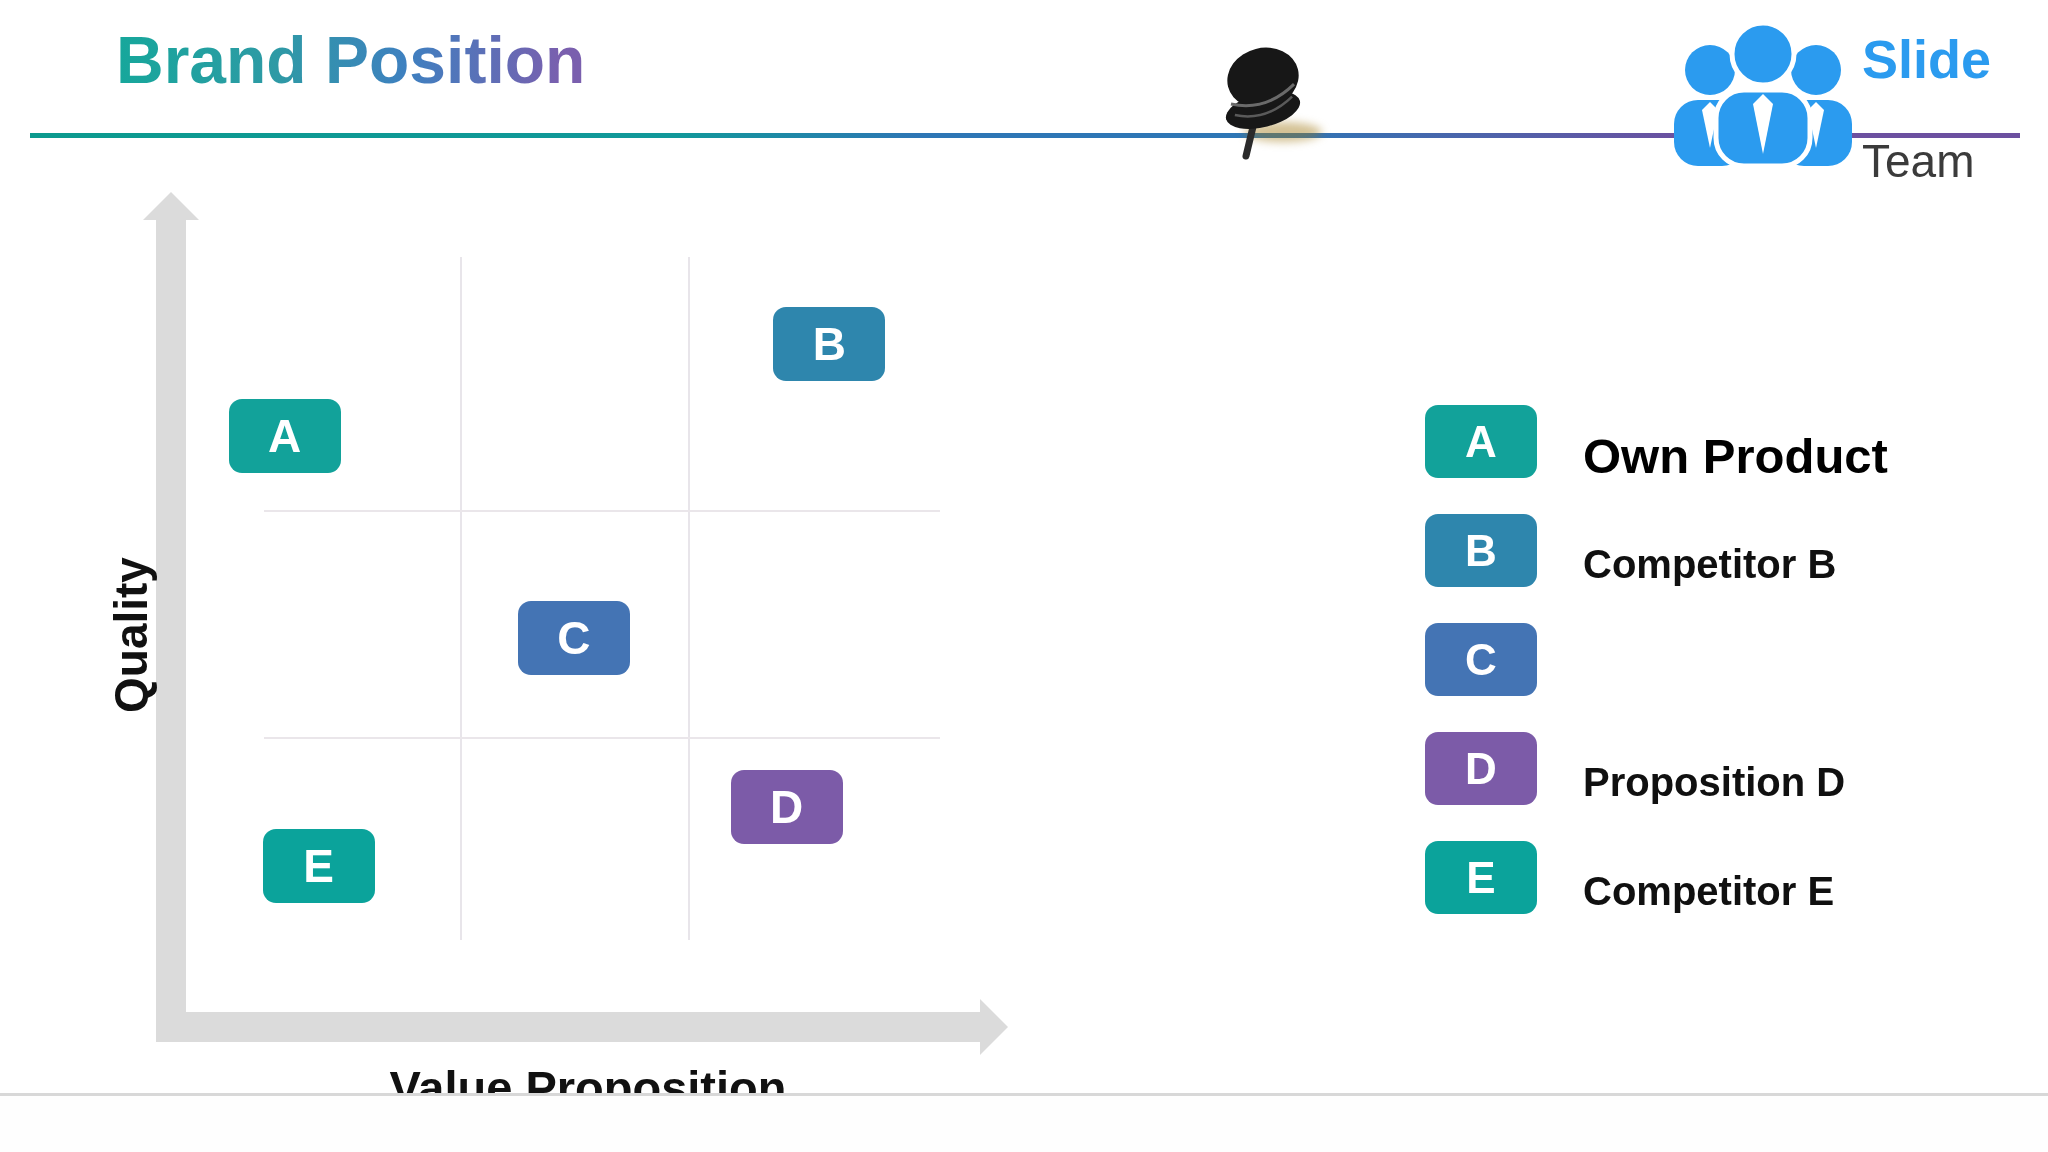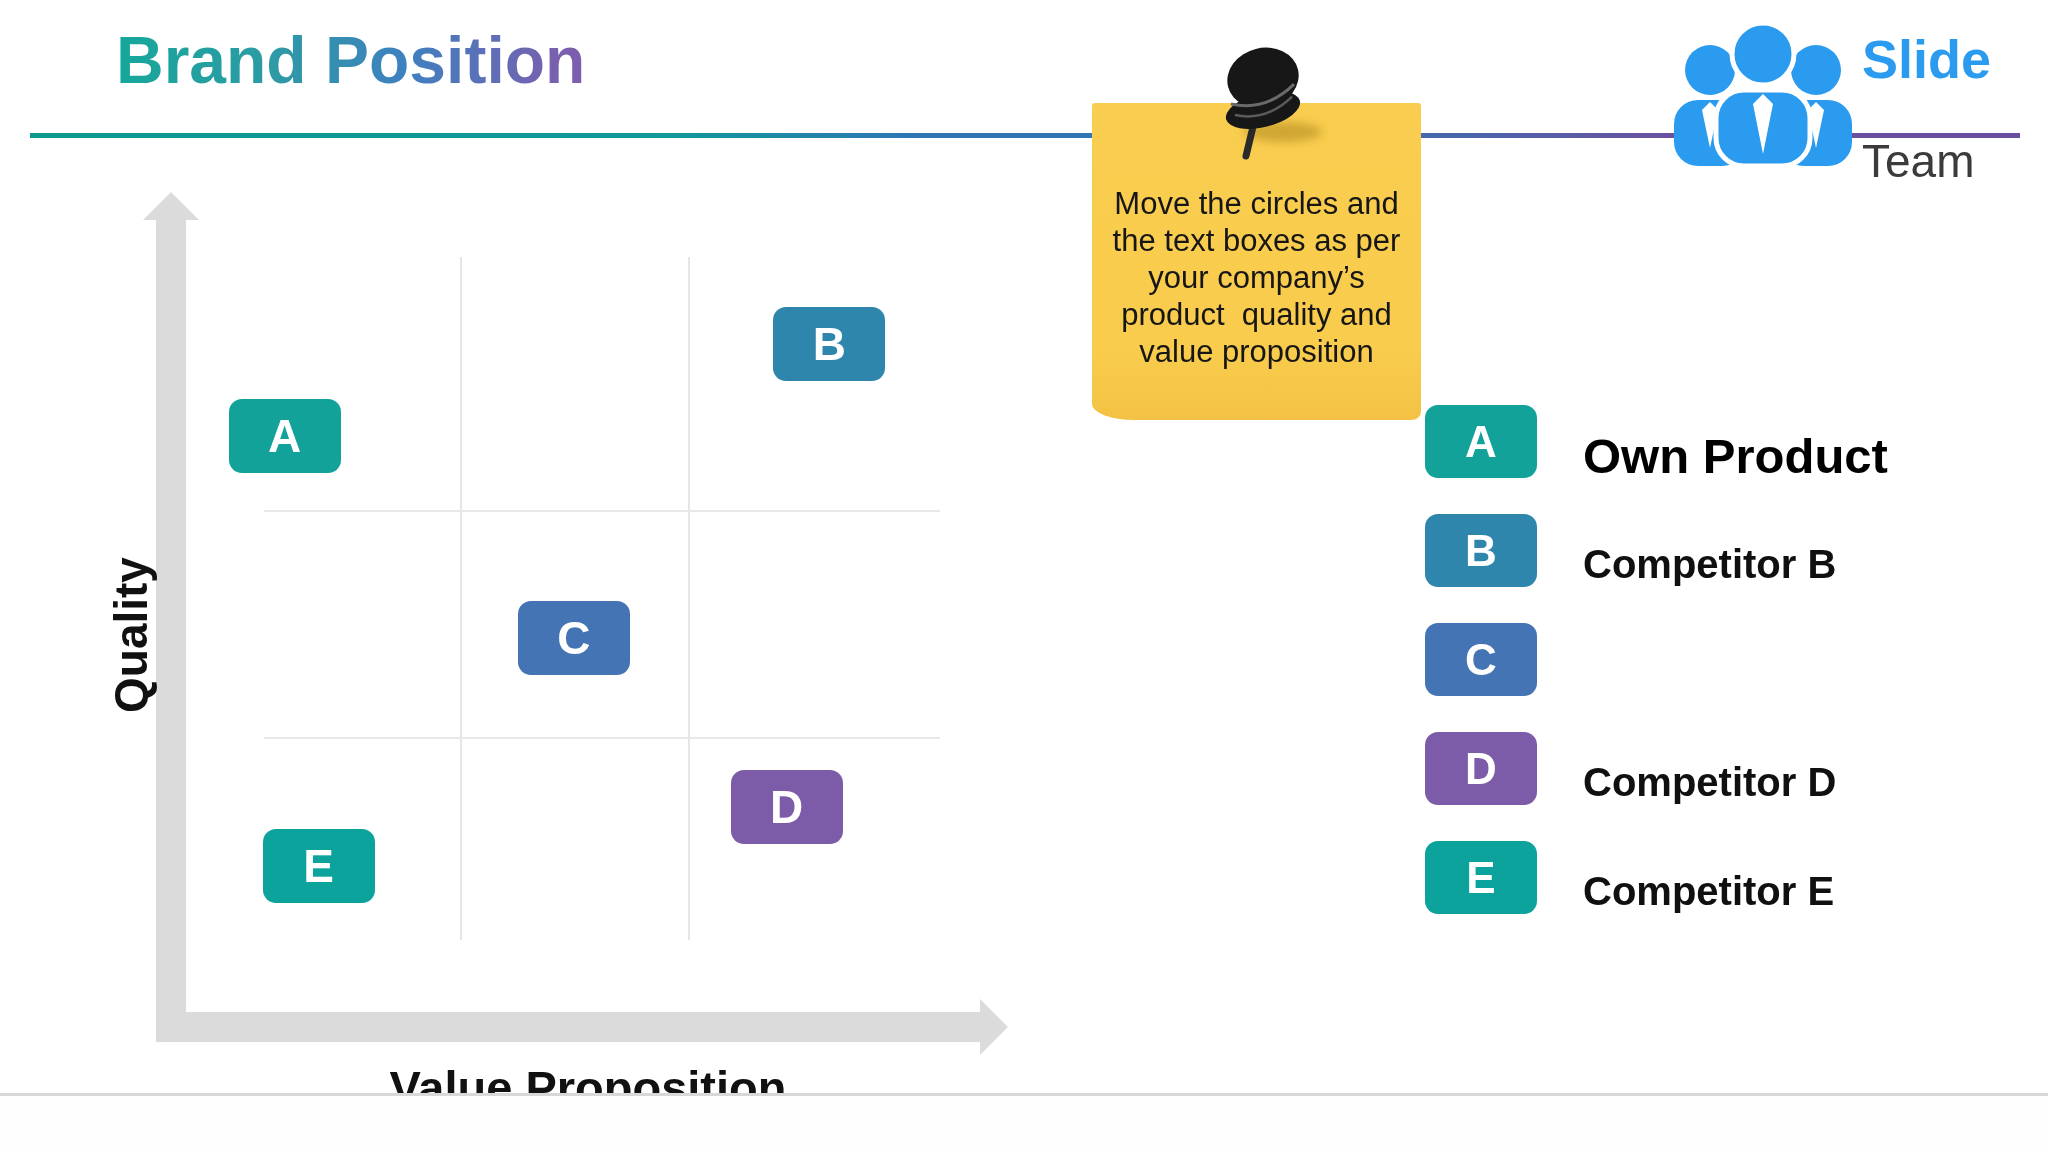--- a/index.html
+++ b/index.html
@@ -132,29 +132,20 @@
     <div class="xlabel">Value Proposition</div>
 
     <div class="plot" id="plot">
         <div class="chart-box" style="left: 15%; top: 29%; background: rgb(18, 162, 154);">A</div>
         <div class="chart-box" style="left: 79%; top: 18%; background: rgb(46, 134, 173);">B</div>
         <div class="chart-box" style="left: 49%; top: 53%; background: rgb(68, 116, 180);">C</div>
         <div class="chart-box" style="left: 74%; top: 73%; background: rgb(124, 91, 168);">D</div>
         <div class="chart-box" style="left: 19%; top: 80%; background: rgb(11, 163, 155);">E</div>
       </div>
 
-    <div class="note">
-      <div class="note-text" id="note-text">
-          <div>Move the circles and</div>
-          <div>the text boxes as per</div>
-          <div>your company’s</div>
-          <div>product  quality and</div>
-          <div>value proposition</div>
-        </div>
-    </div>
     <div class="pin-shadow"></div>
     <svg class="pin" width="110" height="136" viewBox="0 0 110 136">
       <path d="M52 72 L40 122" stroke="#2A2A2A" stroke-width="7" stroke-linecap="round"></path>
       <ellipse cx="57" cy="76" rx="38" ry="17" fill="#171717" transform="rotate(-14 57 76)"></ellipse>
       <ellipse cx="57" cy="44" rx="36" ry="30" fill="#171717" transform="rotate(-14 57 44)"></ellipse>
       <path d="M24 62 Q 56 78 90 58" stroke="#6a6a6a" stroke-width="3" fill="none" transform="rotate(-14 57 62)"></path>
       <path d="M28 74 Q 57 88 88 70" stroke="#5a5a5a" stroke-width="2.5" fill="none" transform="rotate(-14 57 74)"></path>
     </svg>
 
     <div class="legend" id="legend">
@@ -164,21 +155,21 @@
         </div>
         <div class="legend-row">
           <div class="legend-chip" style="background: rgb(46, 134, 173);">B</div>
           <div class="legend-label">Competitor B</div>
         </div>
         <div class="legend-row">
           <div class="legend-chip" style="background: rgb(68, 116, 180);">C</div>
         </div>
         <div class="legend-row">
           <div class="legend-chip" style="background: rgb(124, 91, 168);">D</div>
-          <div class="legend-label">Competitor D</div>
+          <div class="legend-label">Proposition D</div>
         </div>
         <div class="legend-row">
           <div class="legend-chip" style="background: rgb(11, 163, 155);">E</div>
           <div class="legend-label">Competitor E</div>
         </div>
       </div>
 
   </div>
 
   <div class="bottom-edge"></div>

